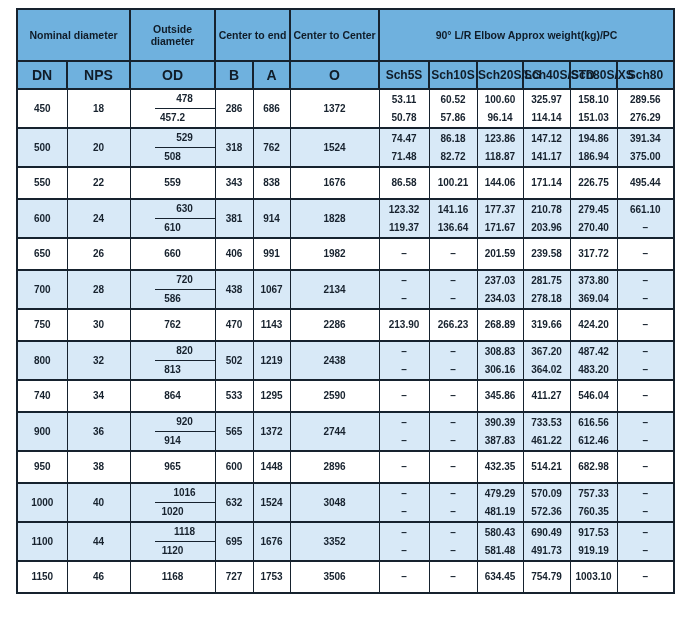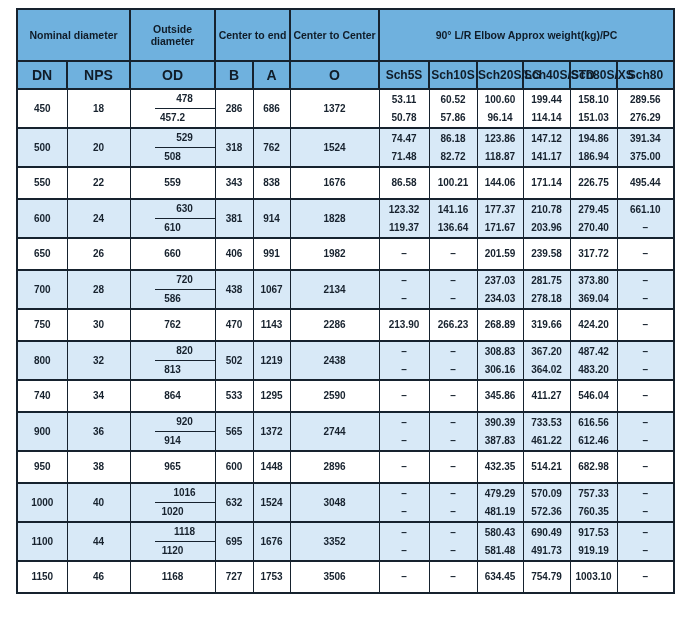--- a/index.html
+++ b/index.html
@@ -119,21 +119,21 @@
           </td>
           <td>
             <div class="half">60.52</div>
             <div class="half">57.86</div>
           </td>
           <td>
             <div class="half">100.60</div>
             <div class="half">96.14</div>
           </td>
           <td>
-            <div class="half">199.44</div>
+            <div class="half">325.97</div>
             <div class="half">114.14</div>
           </td>
           <td>
             <div class="half">158.10</div>
             <div class="half">151.03</div>
           </td>
           <td>
             <div class="half">289.56</div>
             <div class="half">276.29</div>
           </td>

